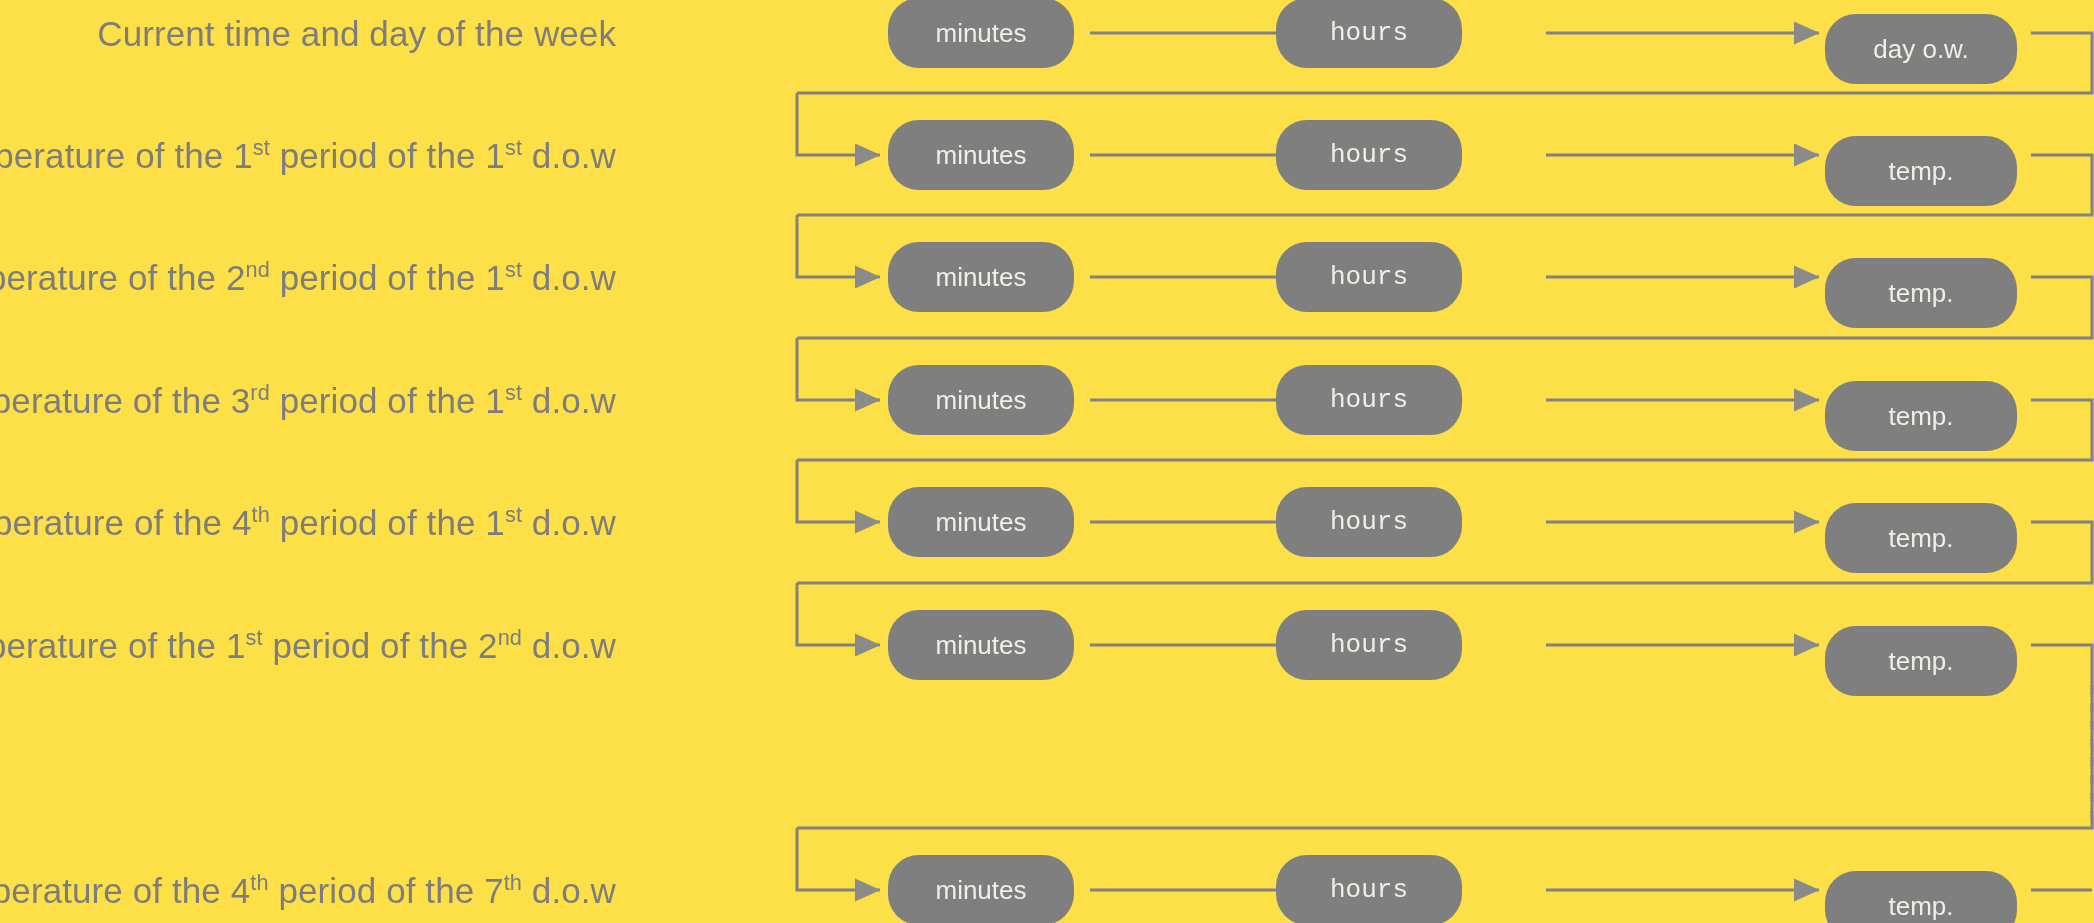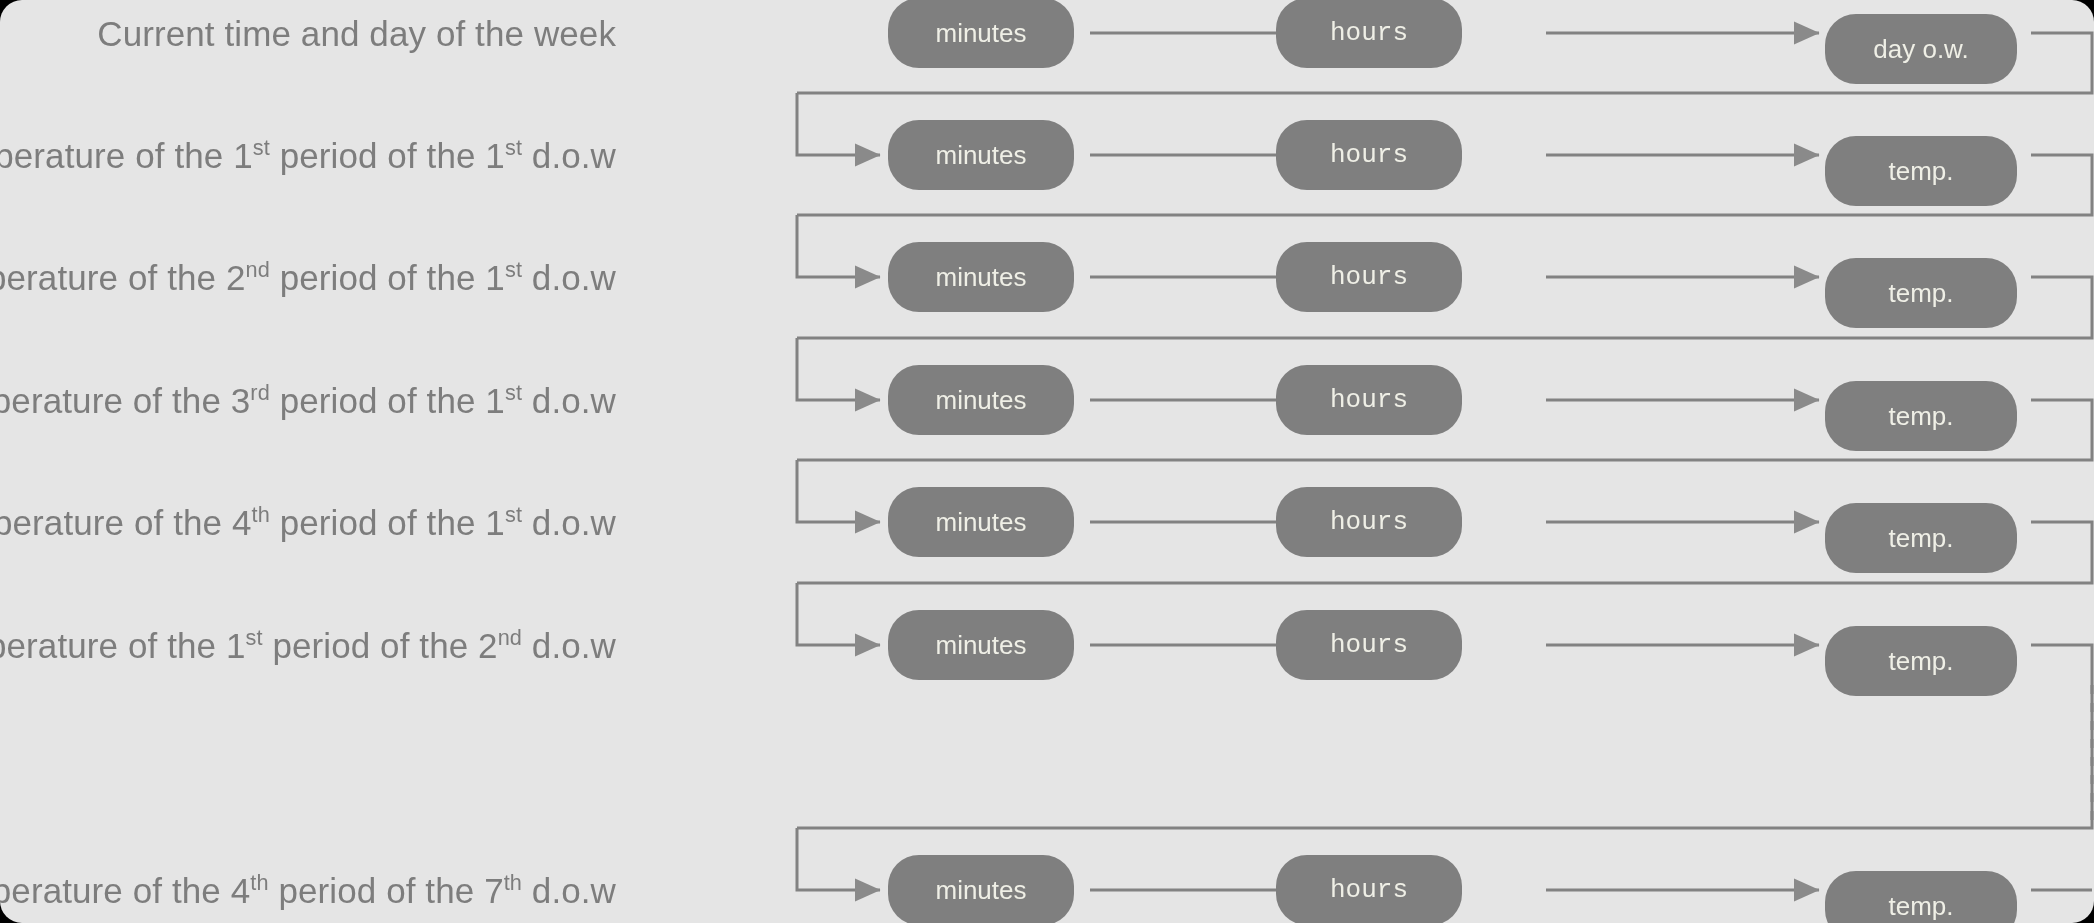--- a/index.html
+++ b/index.html
@@ -9,23 +9,22 @@
     background: #000000;
   }
   body {
     font-family: "Liberation Sans", "DejaVu Sans", sans-serif;
   }
 
   #stage {
     position: relative;
     width: 2094px;
     height: 923px;
-    background: #e5e5e5;
+    background: #fde047;
     overflow: hidden;
-    border-radius: 22px;
   }
 
   
   #wires {
     position: absolute;
     left: 0;
     top: 0;
     width: 2094px;
     height: 923px;
     pointer-events: none;

